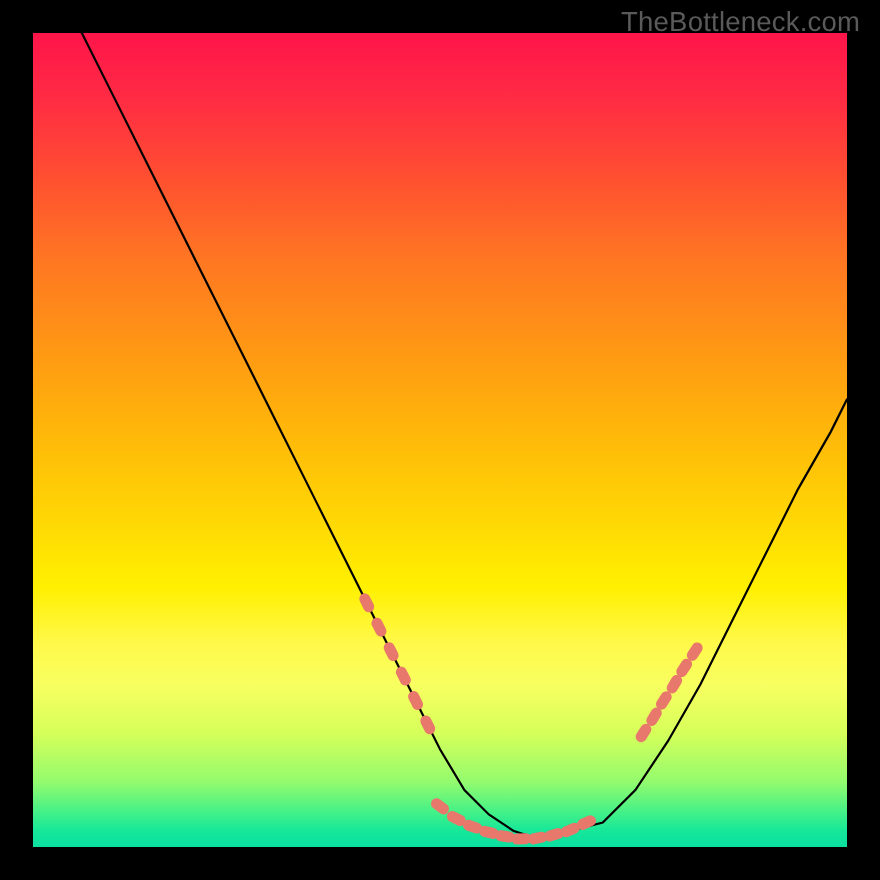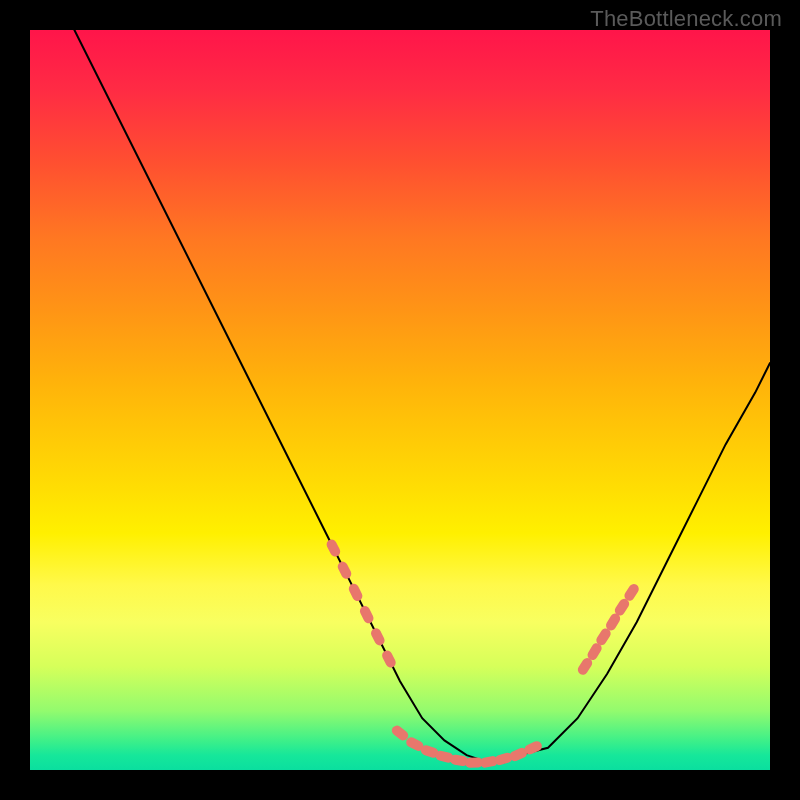--- a/index.html
+++ b/index.html
@@ -10,21 +10,21 @@
     background: #000;
     position: relative;
     overflow: hidden;
     font-family: Arial, sans-serif;
   }
   .watermark {
     position: absolute;
     top: 6px;
     right: 18px;
     color: #5a5a5a;
-    font-size: 22px;
+    font-size: 25px;
     font-weight: 500;
     z-index: 10;
     letter-spacing: 0.2px;
   }
   .plot-area {
     position: absolute;
     left: 30px;
     top: 30px;
     width: 740px;
     height: 740px;

